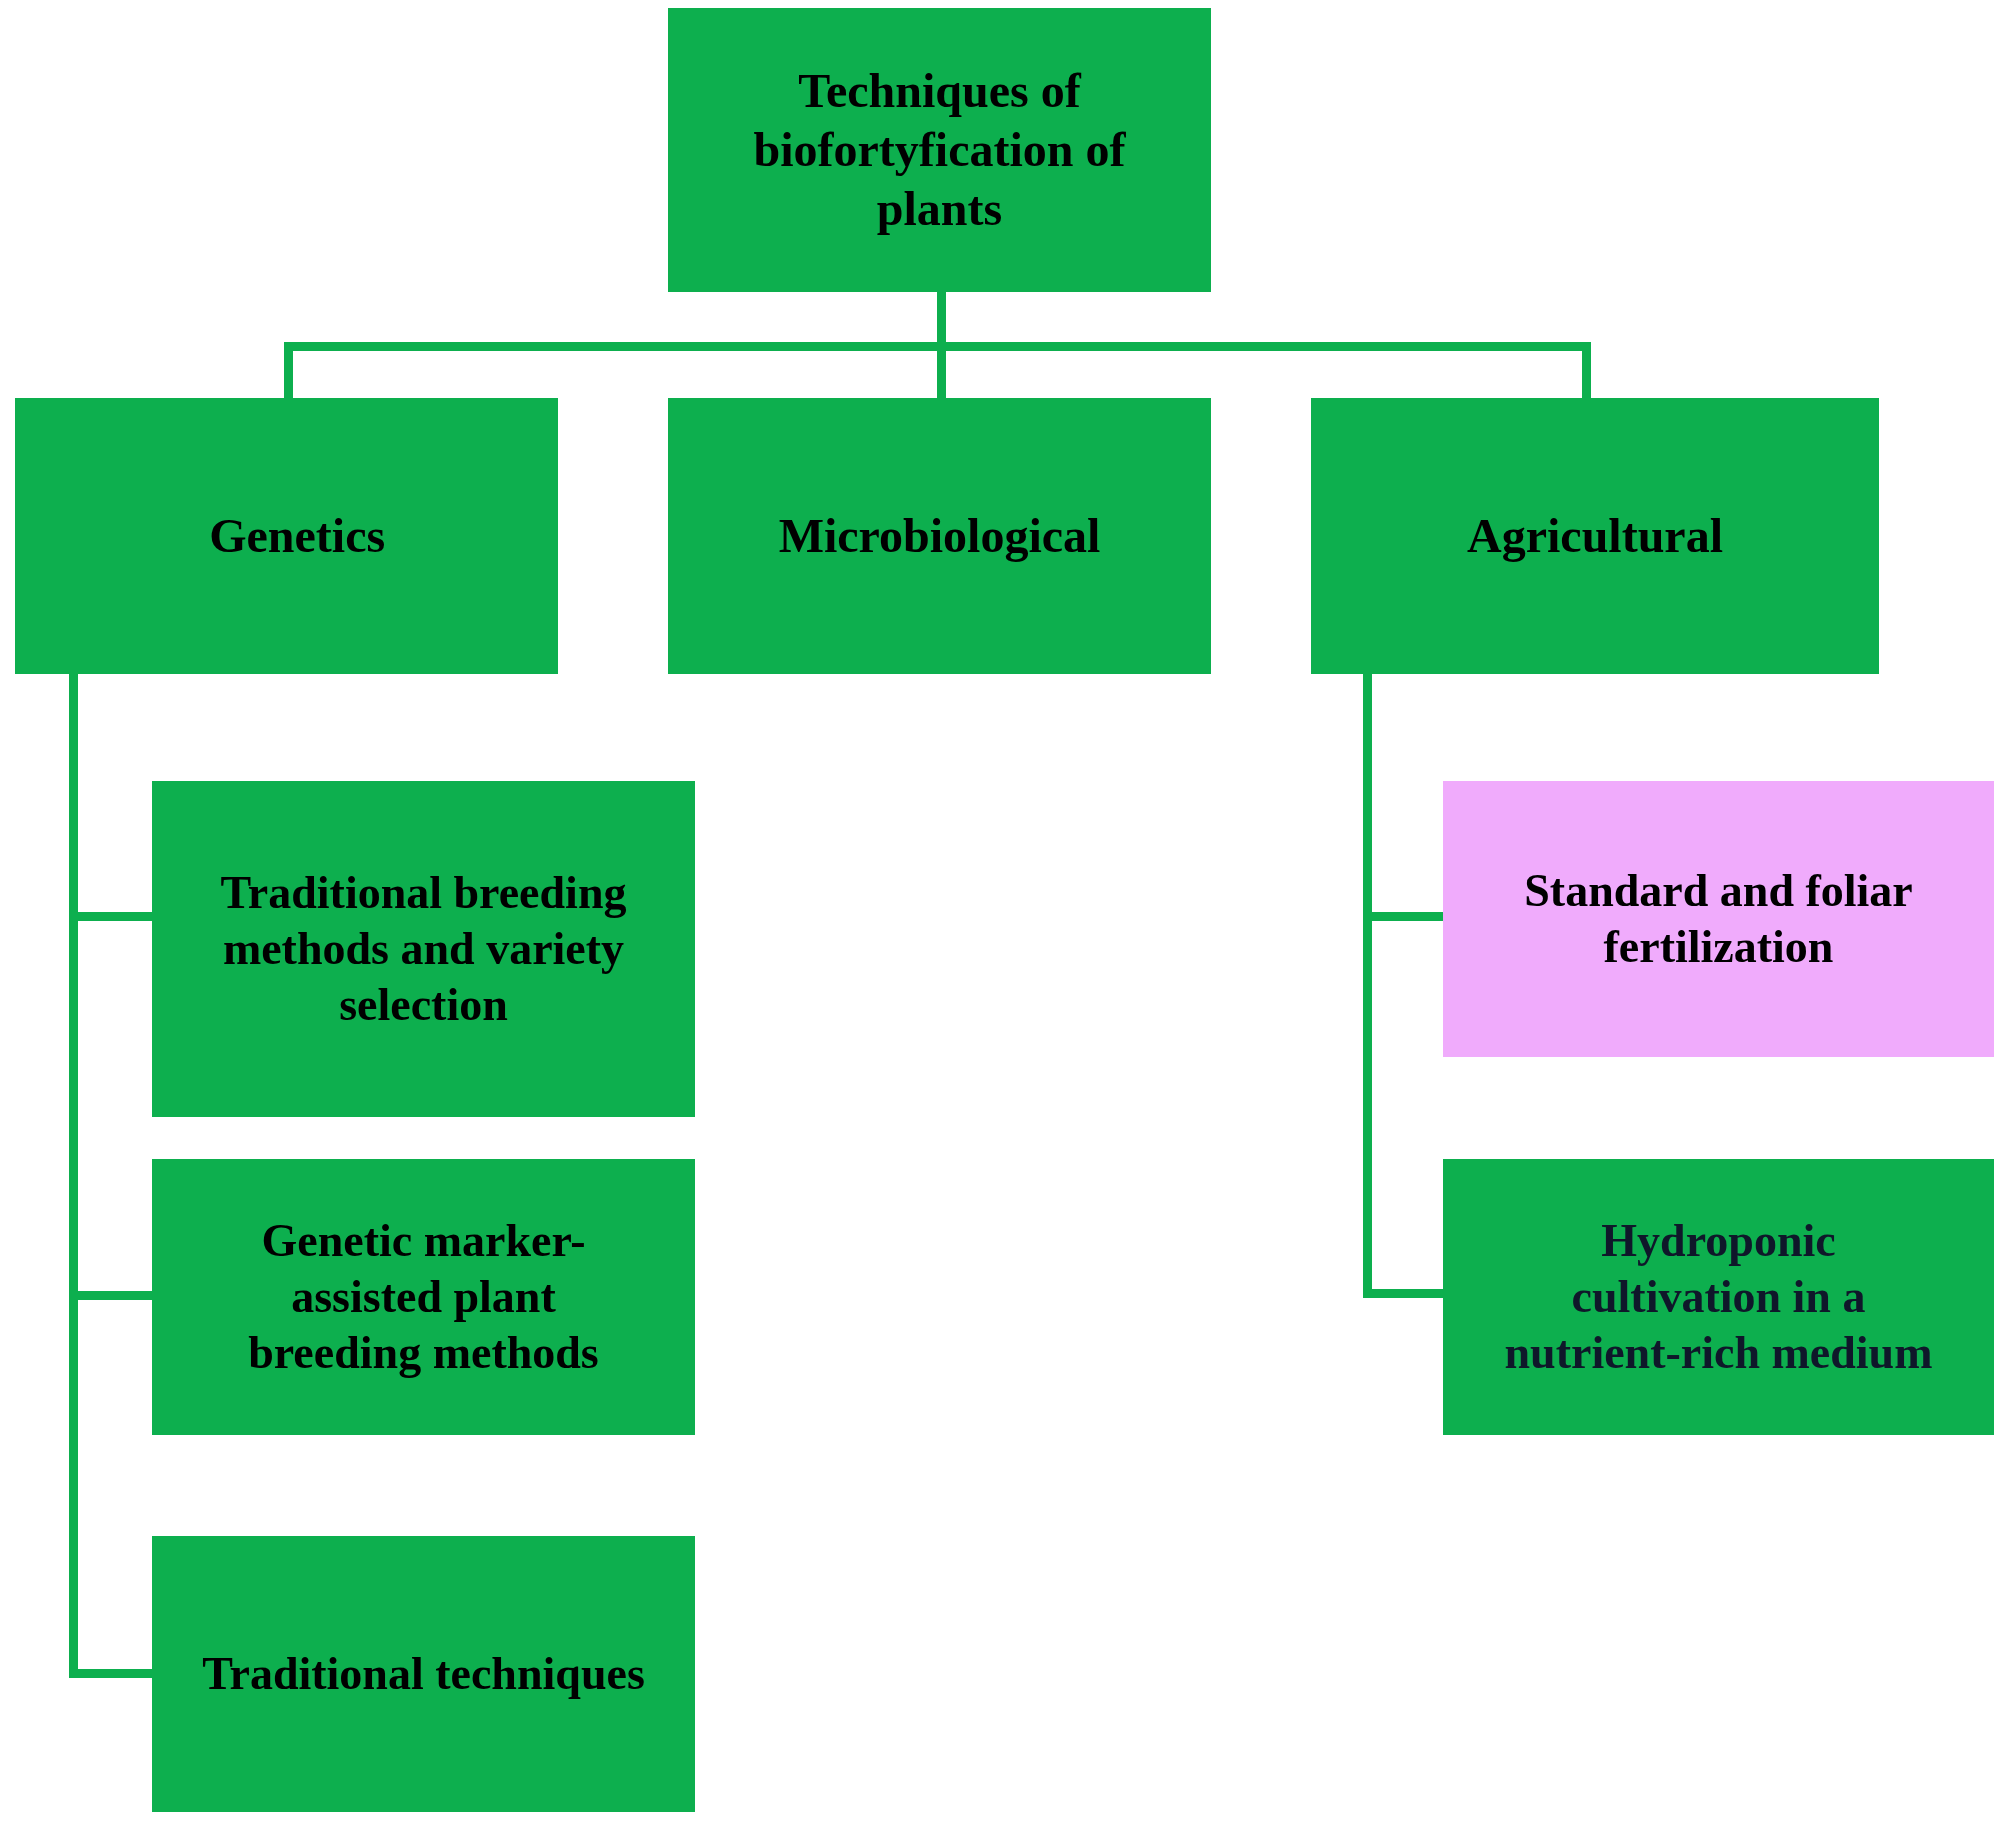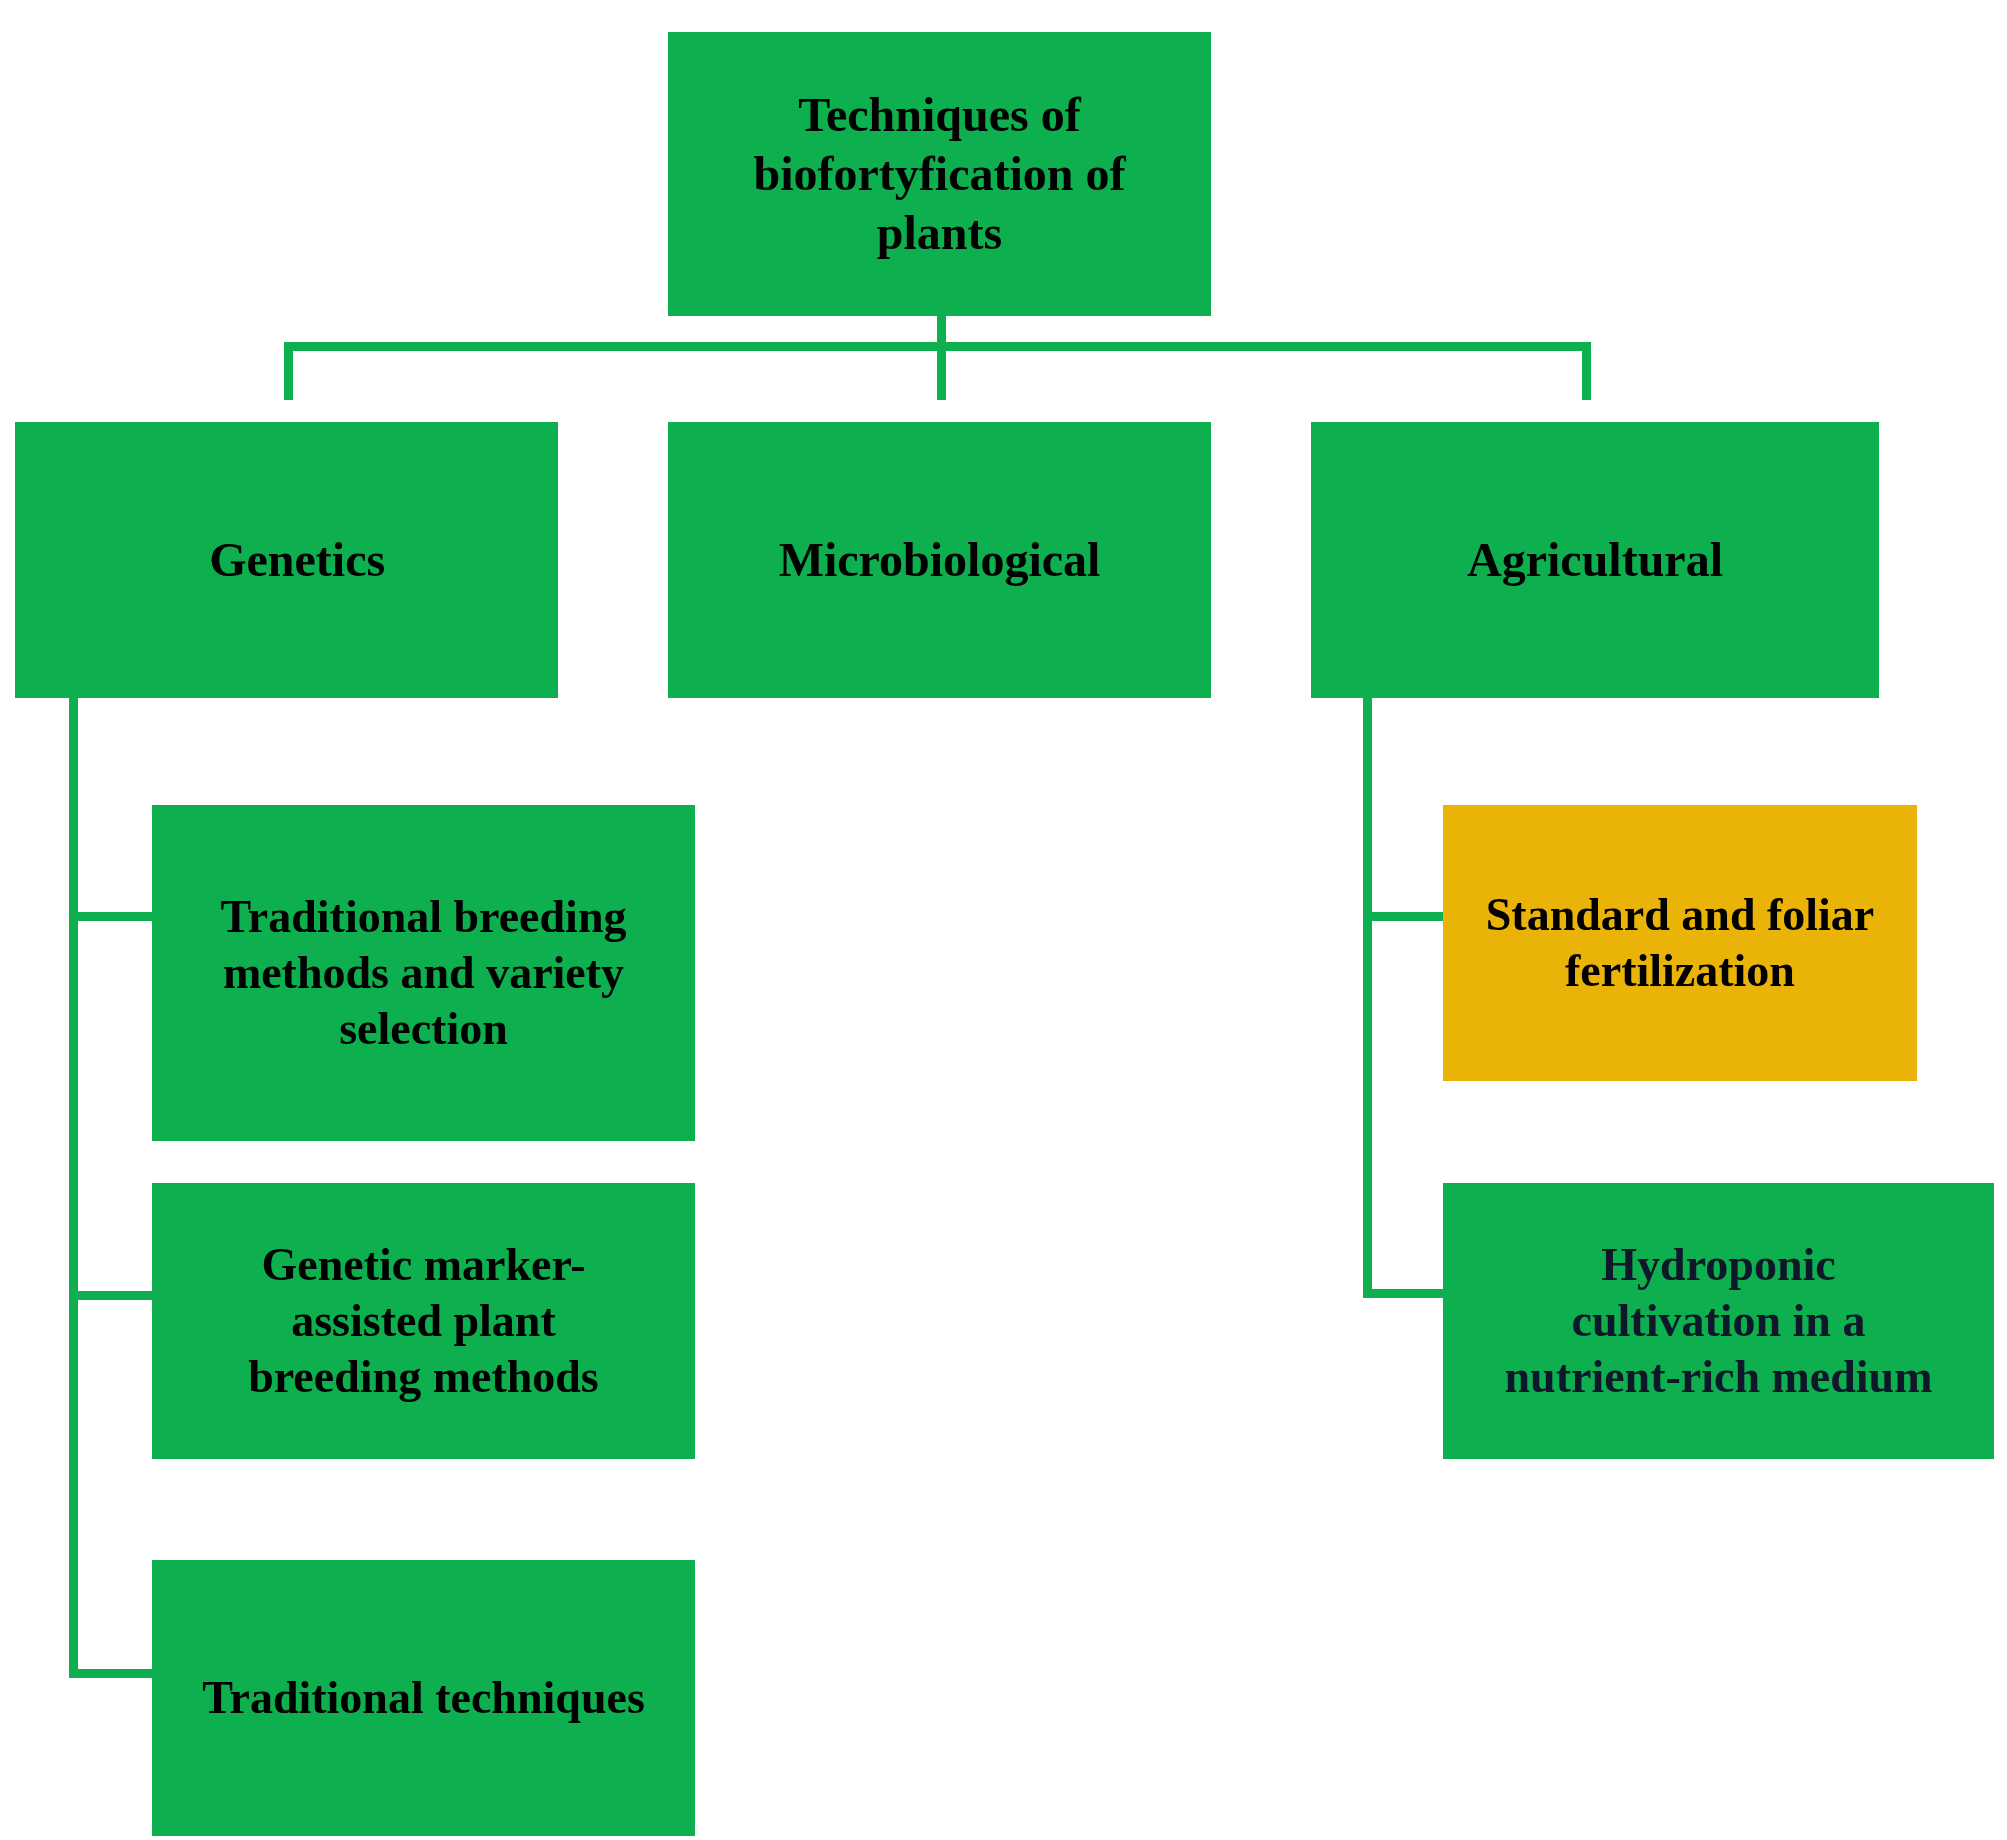--- a/index.html
+++ b/index.html
@@ -21,21 +21,20 @@
     background: #0DAF4E;
     display: flex;
     align-items: center;
     justify-content: center;
     text-align: center;
     box-sizing: border-box;
     color: #000000;
     font-weight: bold;
     line-height: 1.22;
     padding: 5px 11.7px;
-    margin-top: 24px;
   }
   .node-label {
     display: block;
     width: 100%;
     white-space: pre-line;
   }
   .root     { font-size: 48px; }
   .level2   { font-size: 48px; font-weight: bold; }
   .leaf     { font-size: 46px; font-weight: bold; }
   .conn {
@@ -90,21 +89,21 @@
   <div class="node leaf" style="left: 152px; top: 1159px; width: 543px; height: 276px; background: rgb(13, 175, 78); color: rgb(0, 0, 0);">
     <span class="node-label">Genetic marker-
 assisted plant
 breeding methods</span>
   </div>
 
   <div class="node leaf" style="left: 152px; top: 1536px; width: 543px; height: 276px; background: rgb(13, 175, 78); color: rgb(0, 0, 0);">
     <span class="node-label">Traditional techniques</span>
   </div>
 
-  <div class="node leaf" style="left: 1443px; top: 781px; width: 474px; height: 276px; background: #eab308; color: rgb(0, 0, 0);">
+  <div class="node leaf" style="left: 1443px; top: 781px; width: 551px; height: 276px; background: #f0abfc; color: rgb(0, 0, 0);">
     <span class="node-label">Standard and foliar
 fertilization</span>
   </div>
 
   <div class="node leaf" style="left: 1443px; top: 1159px; width: 551px; height: 276px; background: rgb(13, 175, 78); color: #0f172a;">
     <span class="node-label">Hydroponic
 cultivation in a
 nutrient-rich medium</span>
   </div>
 

